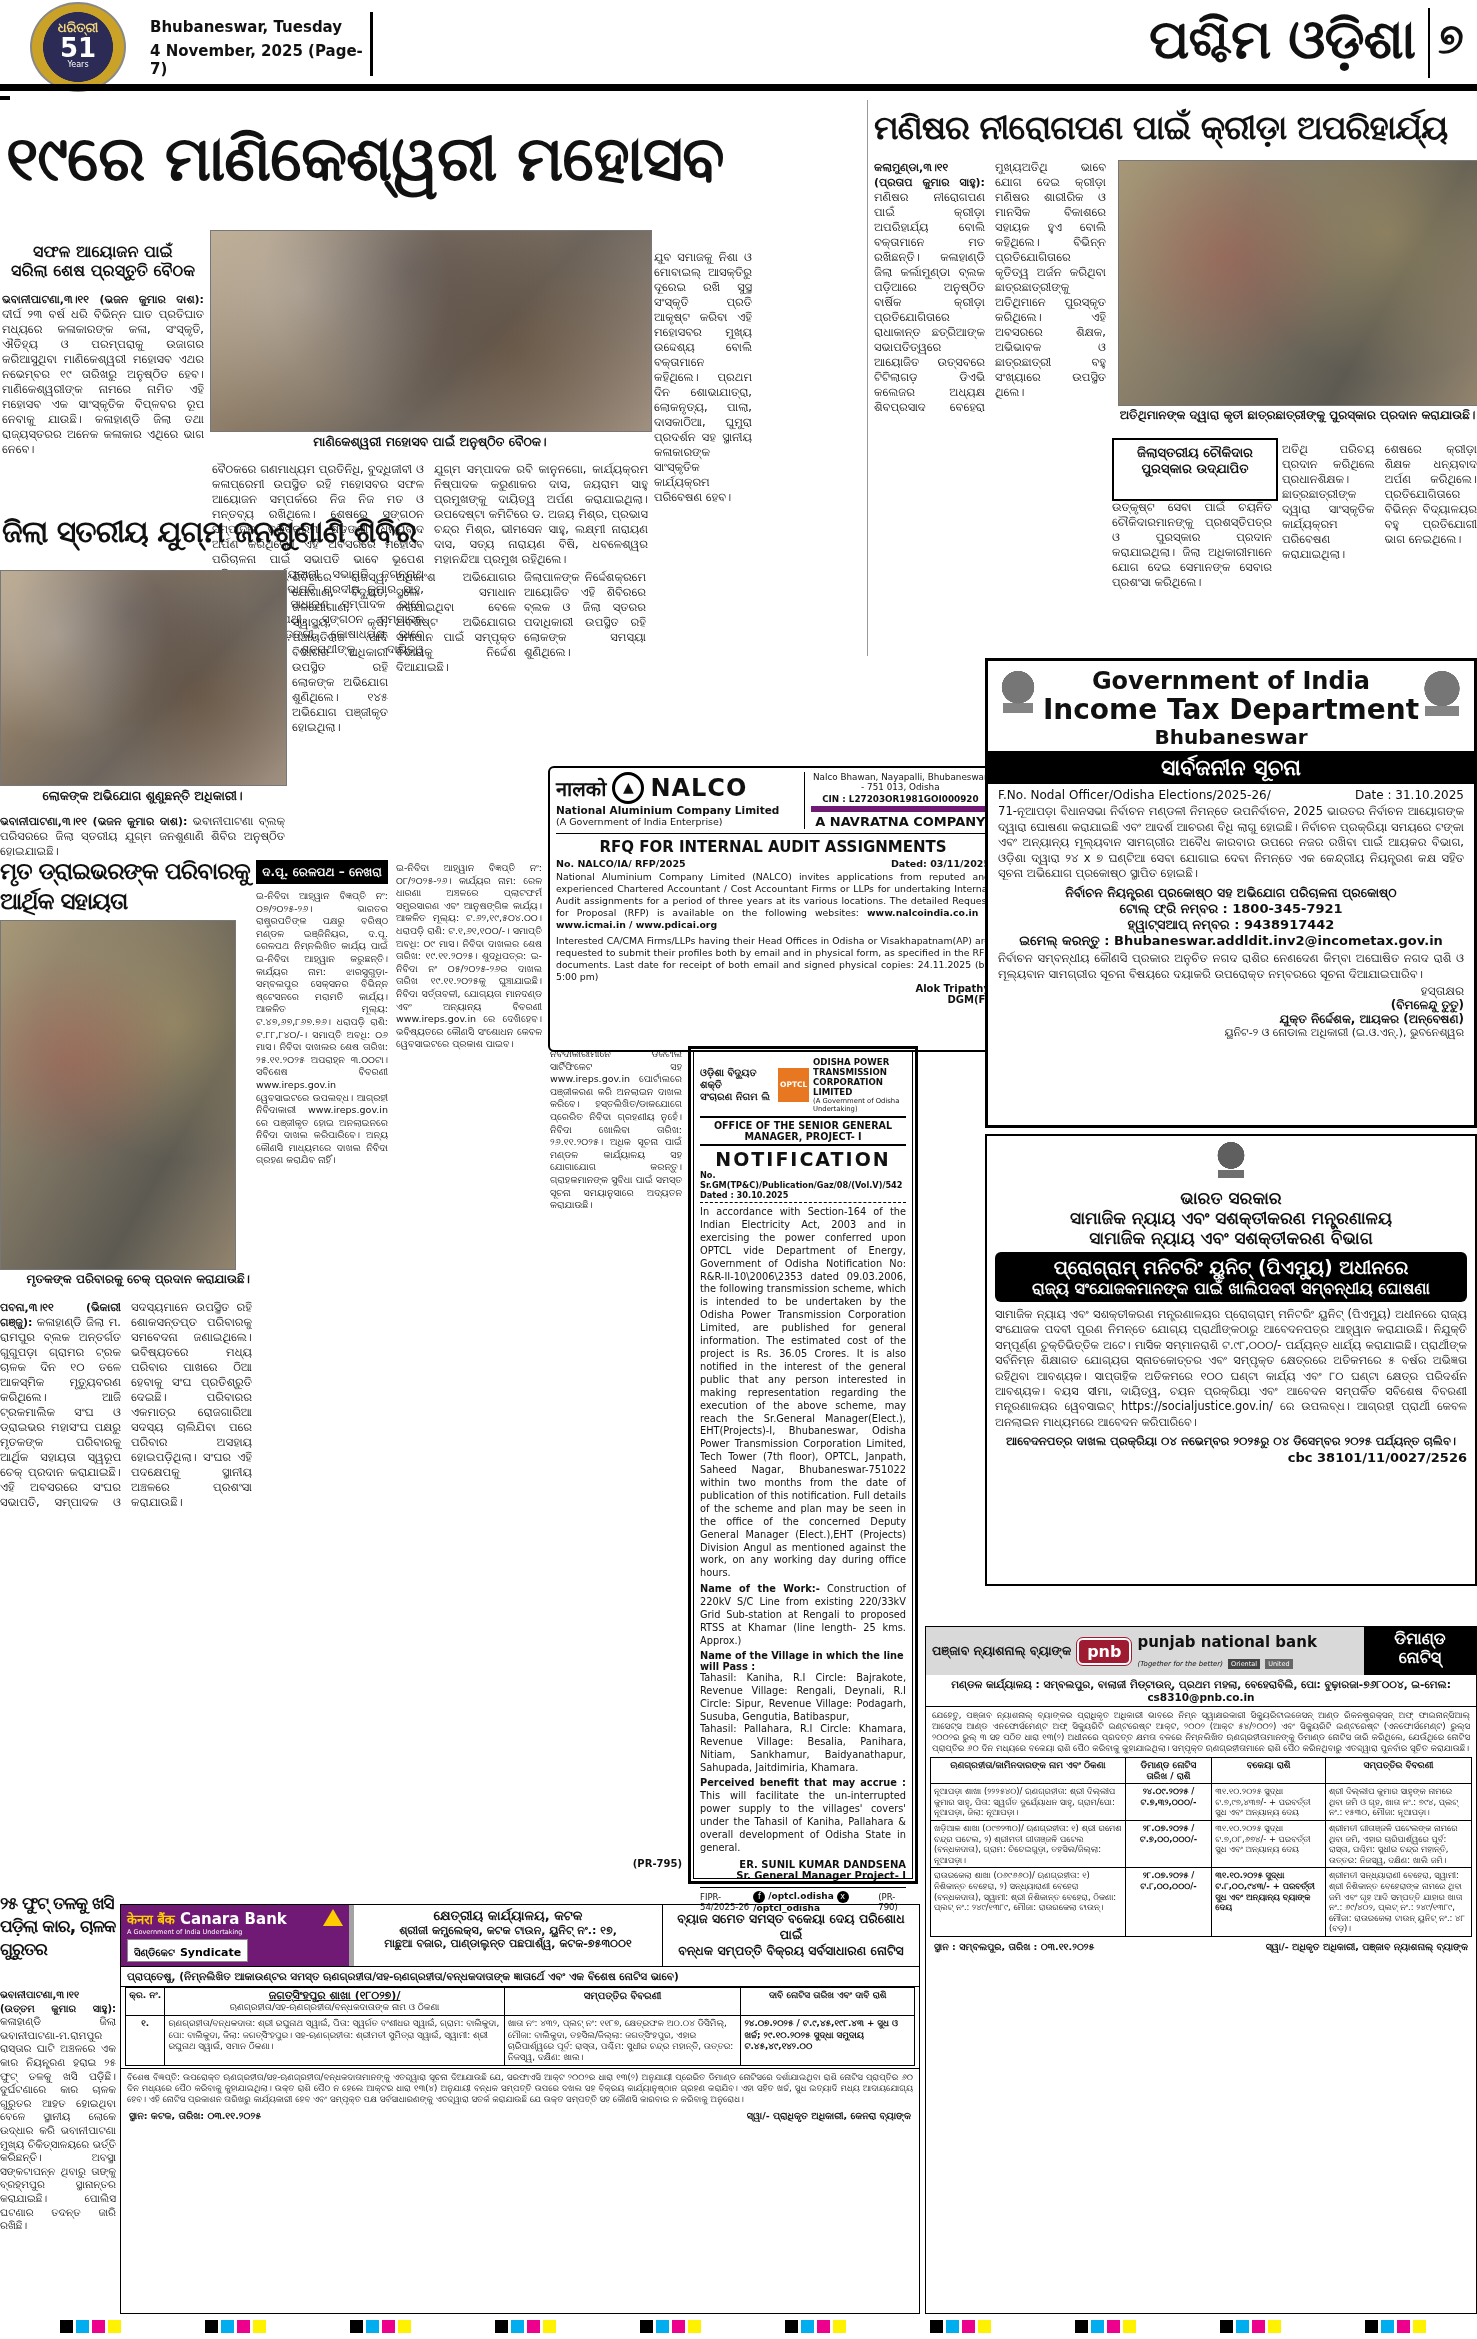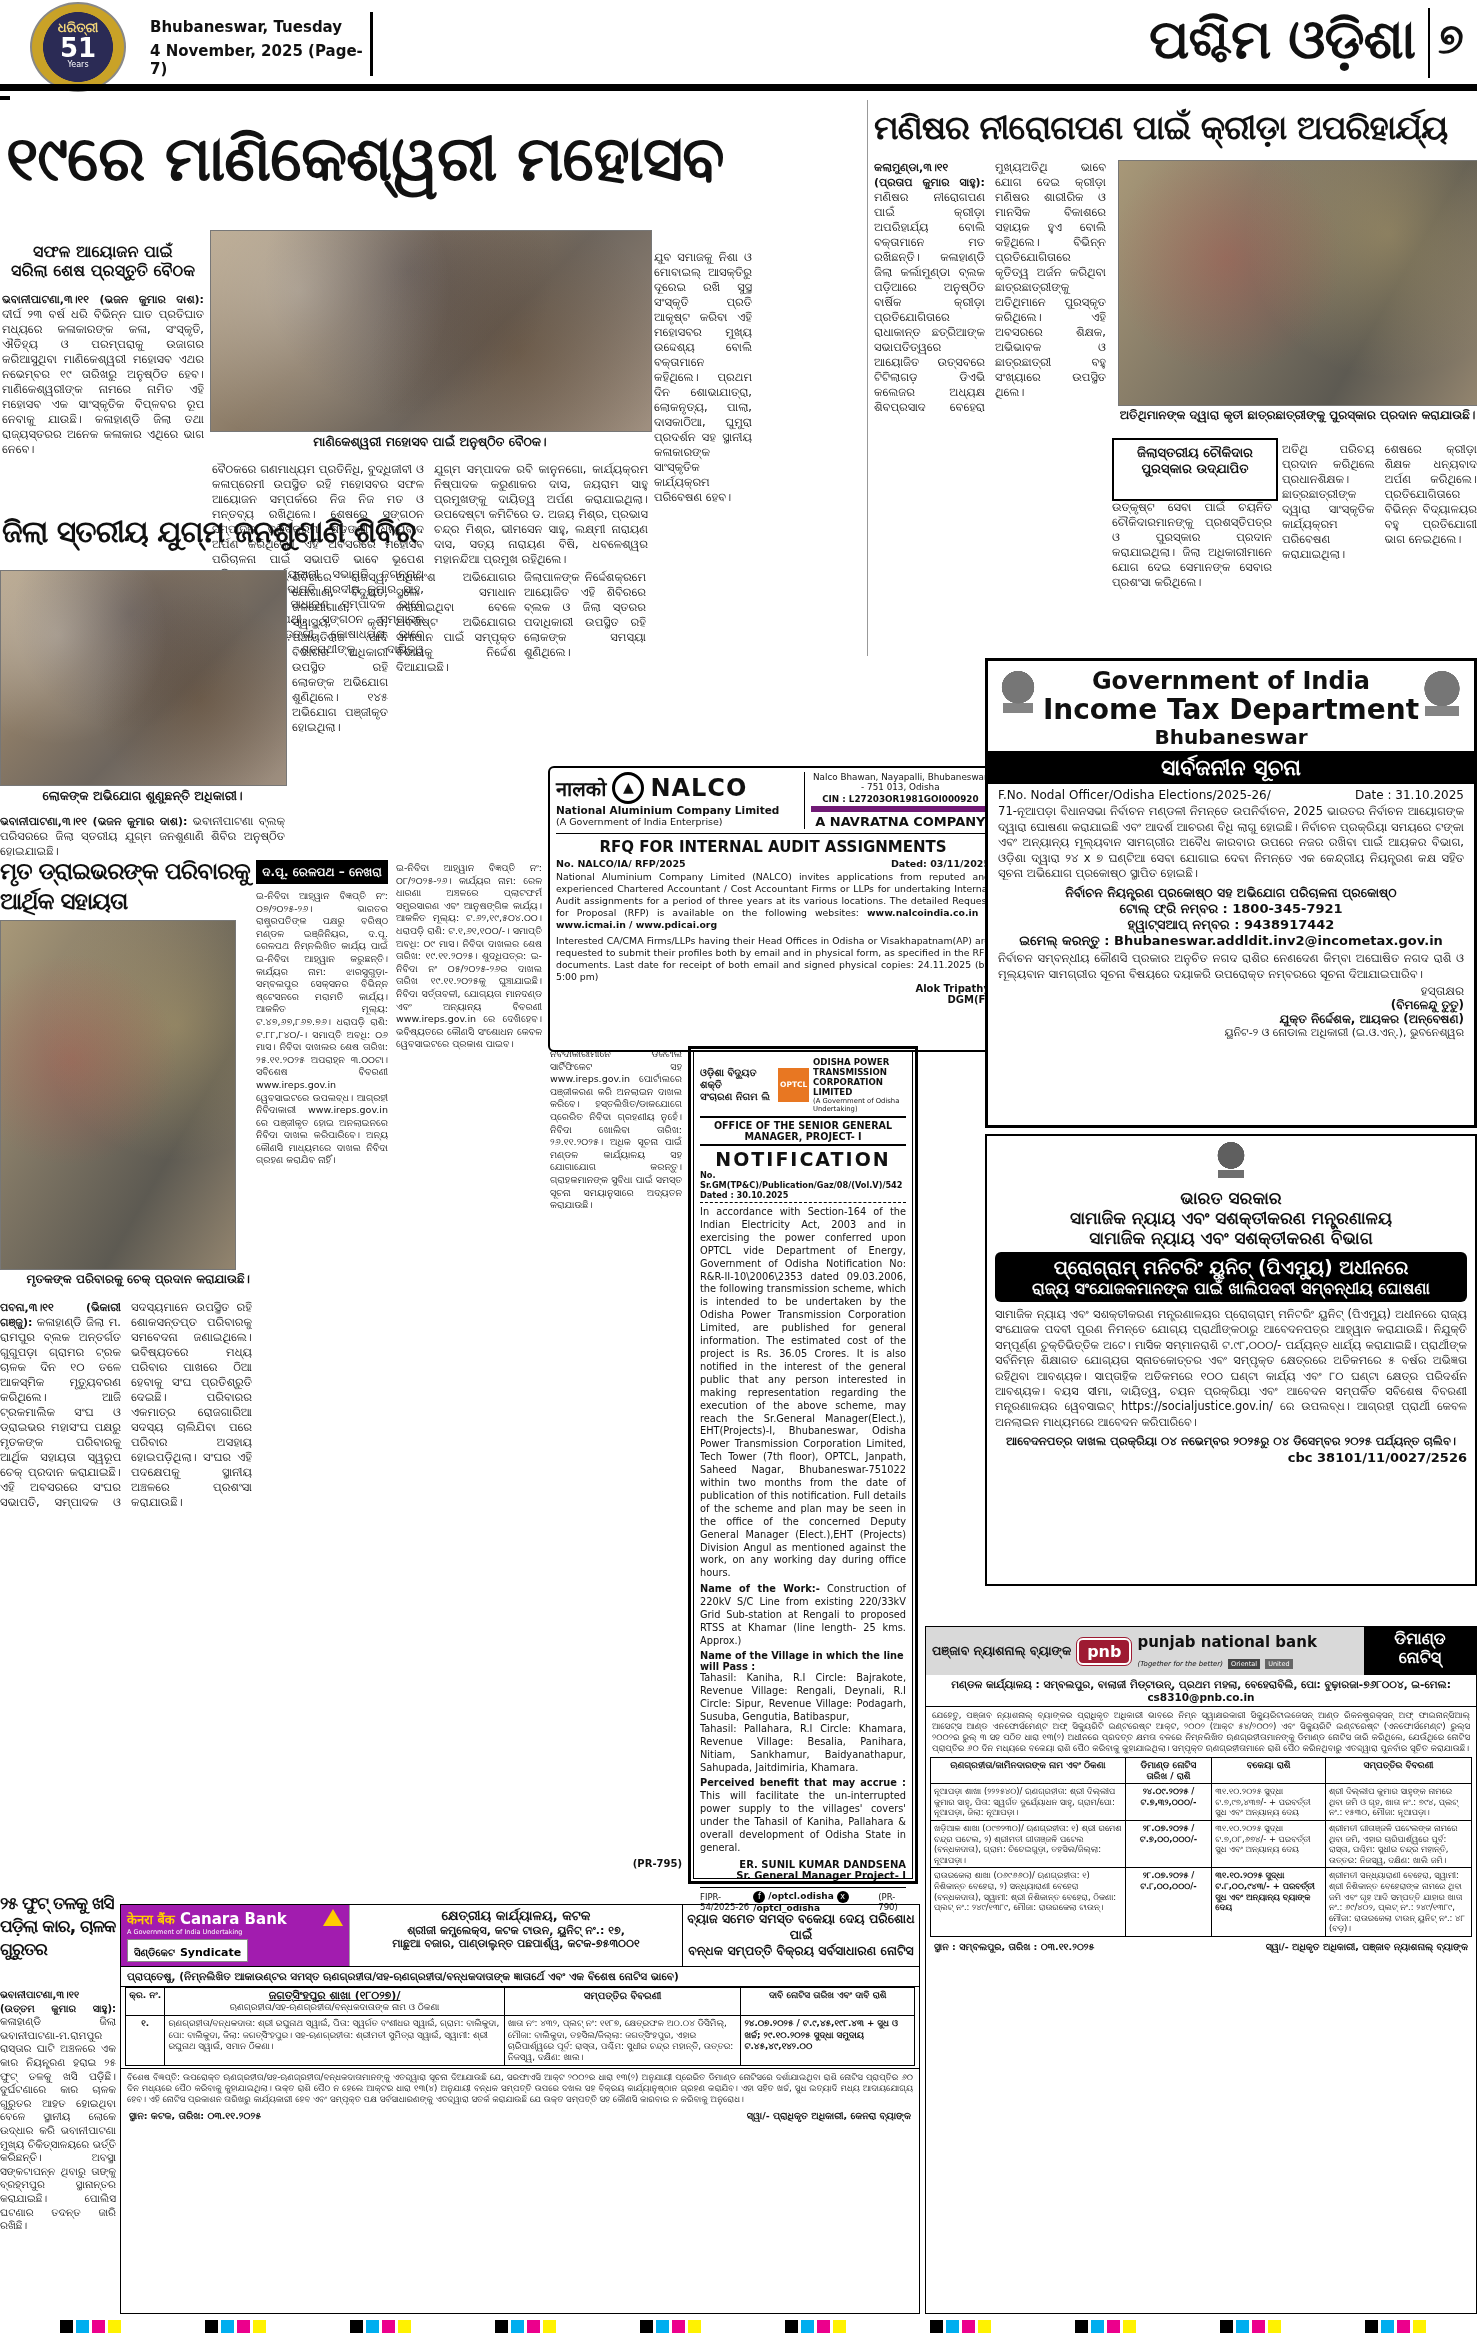--- a/index.html
+++ b/index.html
@@ -289,31 +289,31 @@
         </table>
     </div>
     <div style="display:flex;justify-content:space-between;padding:4px 8px;">
       <span class="b" style="font-size:9.5px;">ସ୍ଥାନ : ସମ୍ବଲପୁର, ତାରିଖ : ୦୩.୧୧.୨୦୨୫</span>
       <span class="b" style="font-size:9.5px;">ସ୍ୱା/- ଅଧିକୃତ ଅଧିକାରୀ, ପଞ୍ଜାବ ନ୍ୟାଶନାଲ୍ ବ୍ୟାଙ୍କ</span>
     </div>
   </div>
 
   <div class="abs" style="left:120px;top:1904px;width:800px;height:410px;border:1px solid #000;box-sizing:border-box;">
     <div style="display:flex;border-bottom:1px solid #000;">
-      <div style="width:216px;border-right:1px solid #a3a3a3;padding:4px 6px;background:#a21caf;color:#fff;">
+      <div style="width:216px;border-right:5px solid #a3a3a3;padding:4px 6px;background:#701a75;color:#fff;">
         <span class="b" style="font-size:13px;color:#ffcc00;">केनरा बैंक</span>
         <span class="b" style="font-size:15px;">Canara Bank</span>
         <span style="float:right;width:0;height:0;border-left:10px solid transparent;border-right:10px solid transparent;border-bottom:17px solid #ffcc00;"></span>
         <div style="font-size:6.5px;">A Government of India Undertaking</div>
         <div style="background:#fff;color:#000;display:inline-block;margin-top:3px;padding:1px 6px;border:1px solid #888;">
           <span class="b" style="font-size:10px;">ସିଣ୍ଡିକେଟ</span>
           <span class="b" style="font-size:11px;">Syndicate</span>
         </div>
       </div>
-      <div class="c" style="width:300px;border-right:1px solid #000;padding:3px 16px;">
+      <div class="c" style="width:300px;border-right:1px solid #000;padding:3px 4px;">
         <div class="b" style="font-size:13px;">କ୍ଷେତ୍ରୀୟ କାର୍ଯ୍ୟାଳୟ, କଟକ</div>
         <div class="b" style="font-size:11px;">ଶ୍ରୀଜୀ କମ୍ପ୍ଲେକ୍ସ, କଟକ ଟାଉନ, ୟୁନିଟ୍ ନଂ.: ୧୭,</div>
         <div class="b" style="font-size:11px;">ମାଛୁଆ ବଜାର, ପାଣ୍ଡାଲୁନ୍ତ ପଛପାର୍ଶ୍ୱ, କଟକ-୭୫୩୦୦୧</div>
       </div>
       <div class="c" style="flex:1;padding:6px 4px;">
         <div class="b" style="font-size:12.5px;">ବ୍ୟାଜ ସମେତ ସମସ୍ତ ବକେୟା ଦେୟ ପରିଶୋଧ ପାଇଁ</div>
         <div class="b" style="font-size:12.5px;">ବନ୍ଧକ ସମ୍ପତ୍ତି ବିକ୍ରୟ ସର୍ବସାଧାରଣ ନୋଟିସ</div>
       </div>
     </div>
     <div class="b" style="font-size:10.5px;padding:3px 6px;border-bottom:1px solid #000;">ପ୍ରାପ୍ତେଷୁ,  (ନିମ୍ନଲିଖିତ ଆକାଉଣ୍ଟର ସମସ୍ତ ଋଣଗ୍ରହୀତା/ସହ-ଋଣଗ୍ରହୀତା/ବନ୍ଧକଦାତାଙ୍କ ଜ୍ଞାତାର୍ଥେ ଏବଂ ଏକ ବିଶେଷ ନୋଟିସ ଭାବେ)</div>

